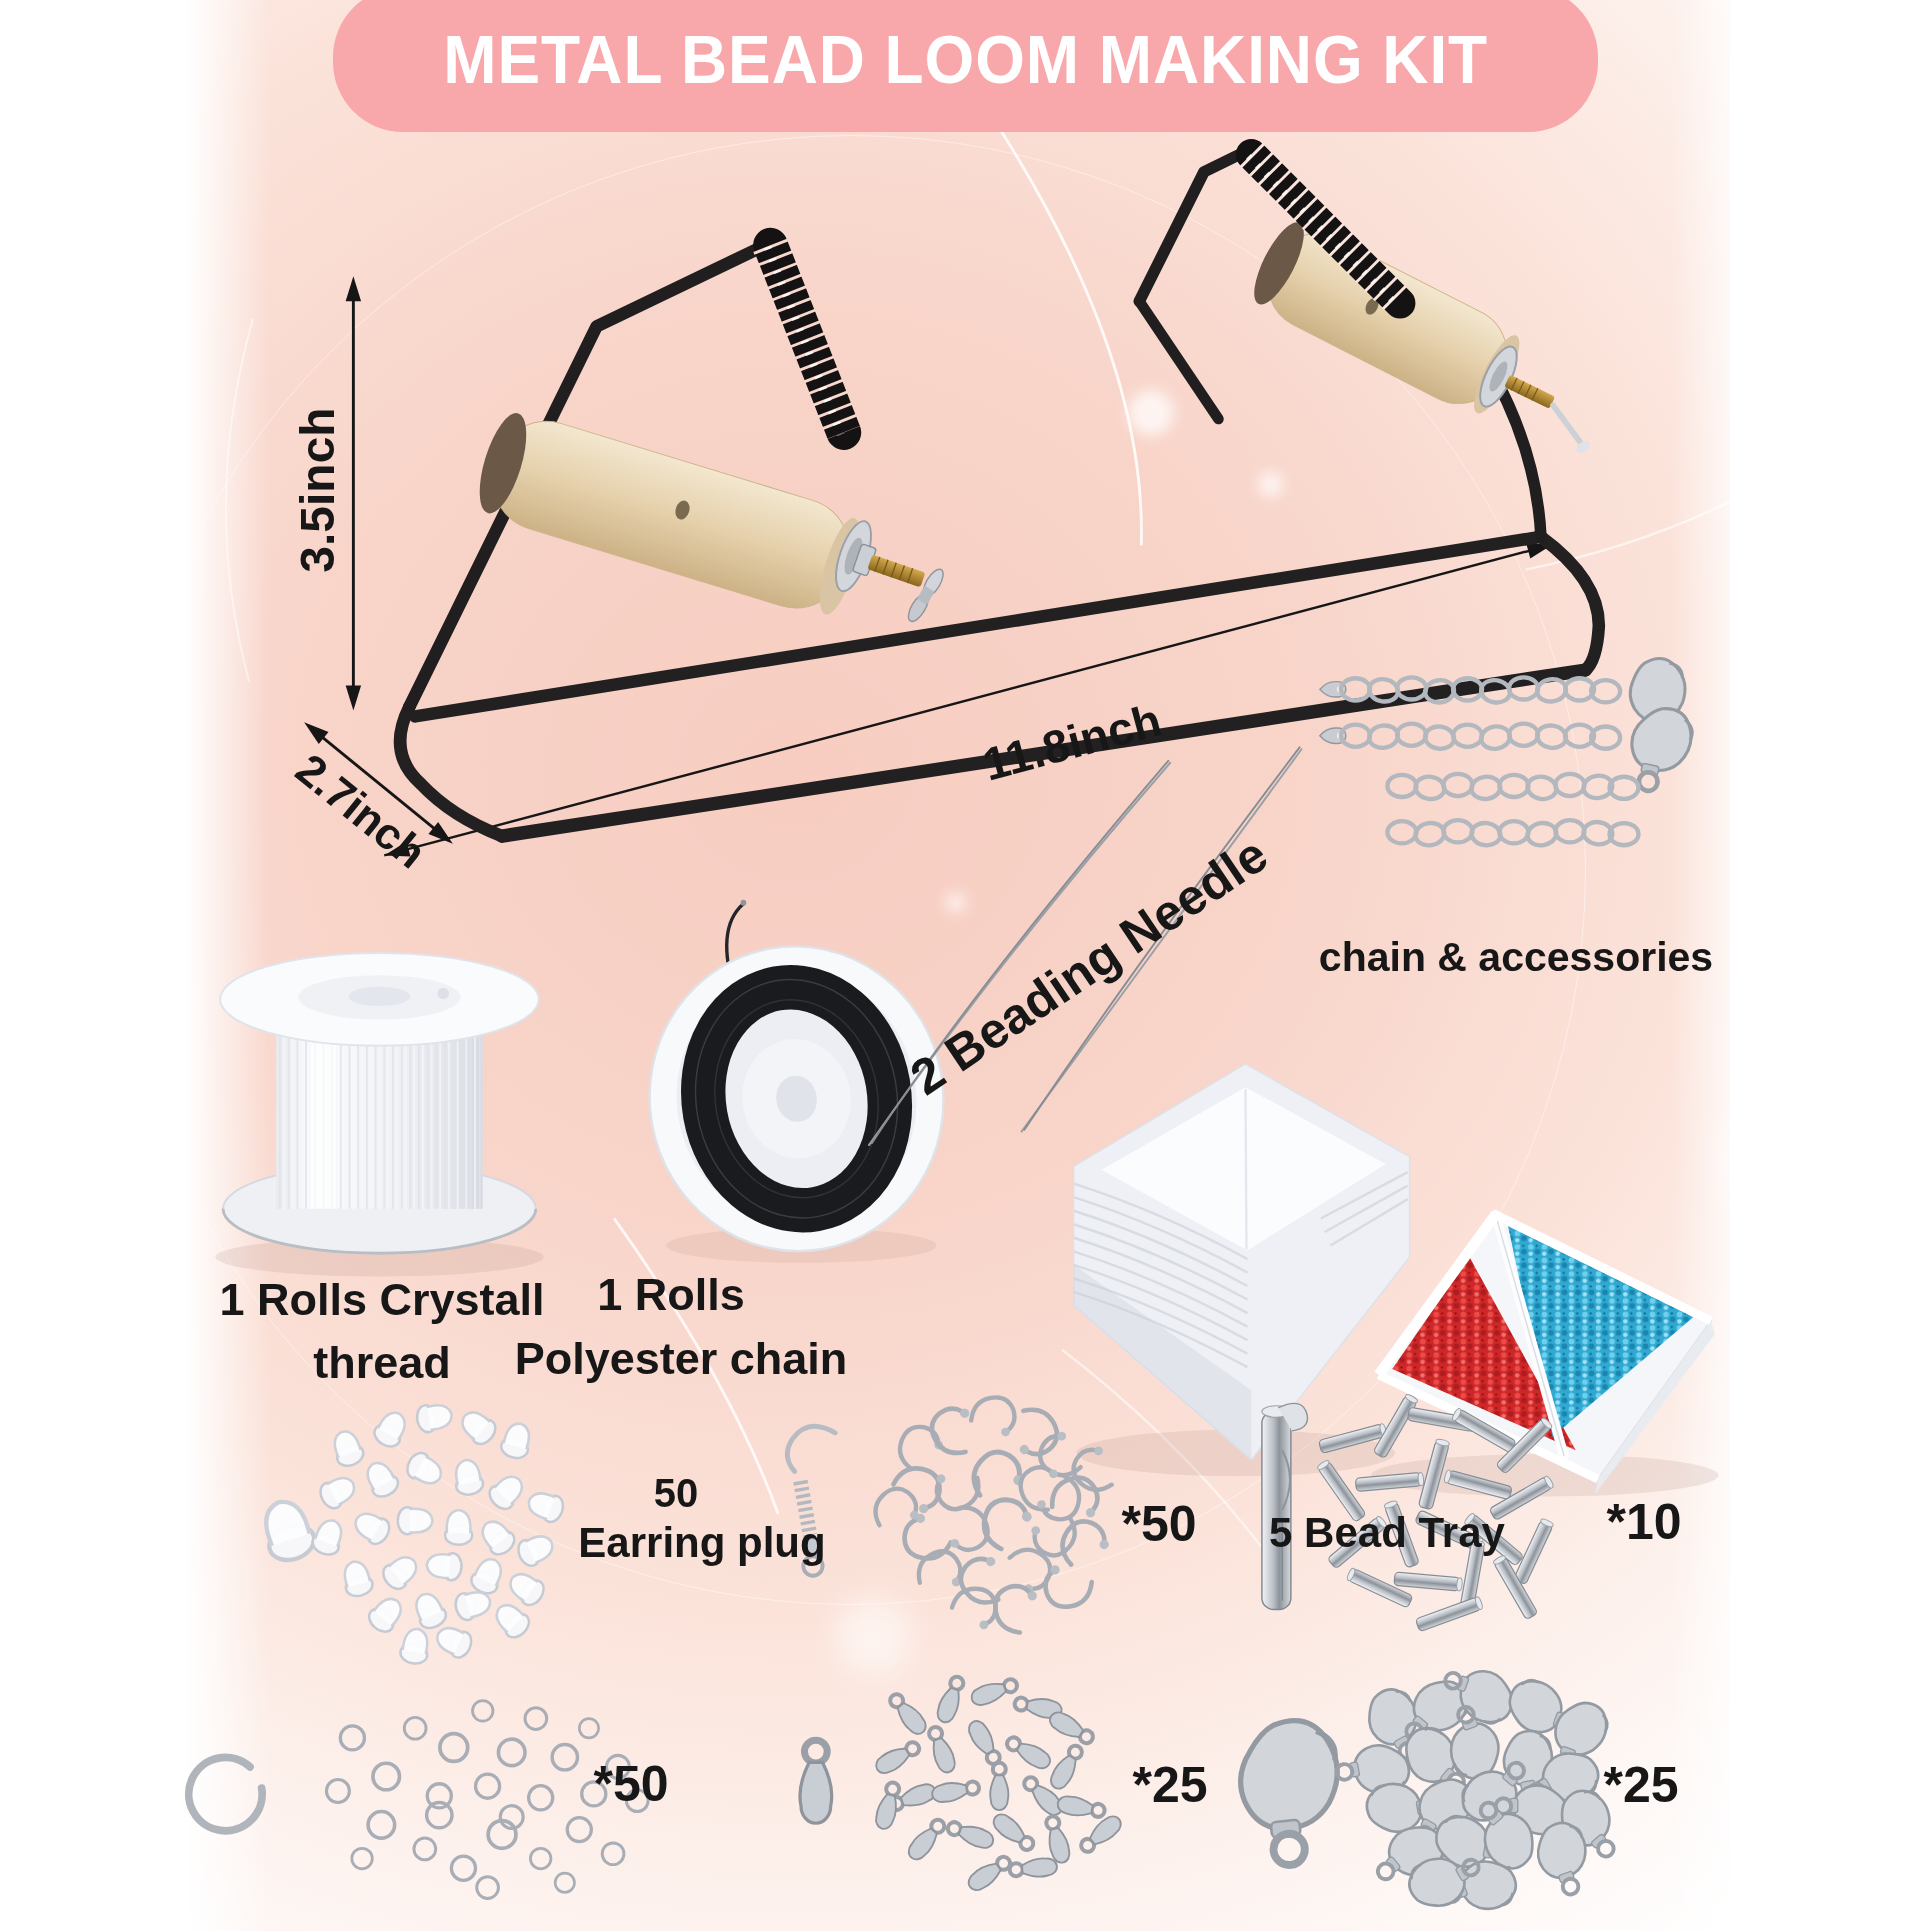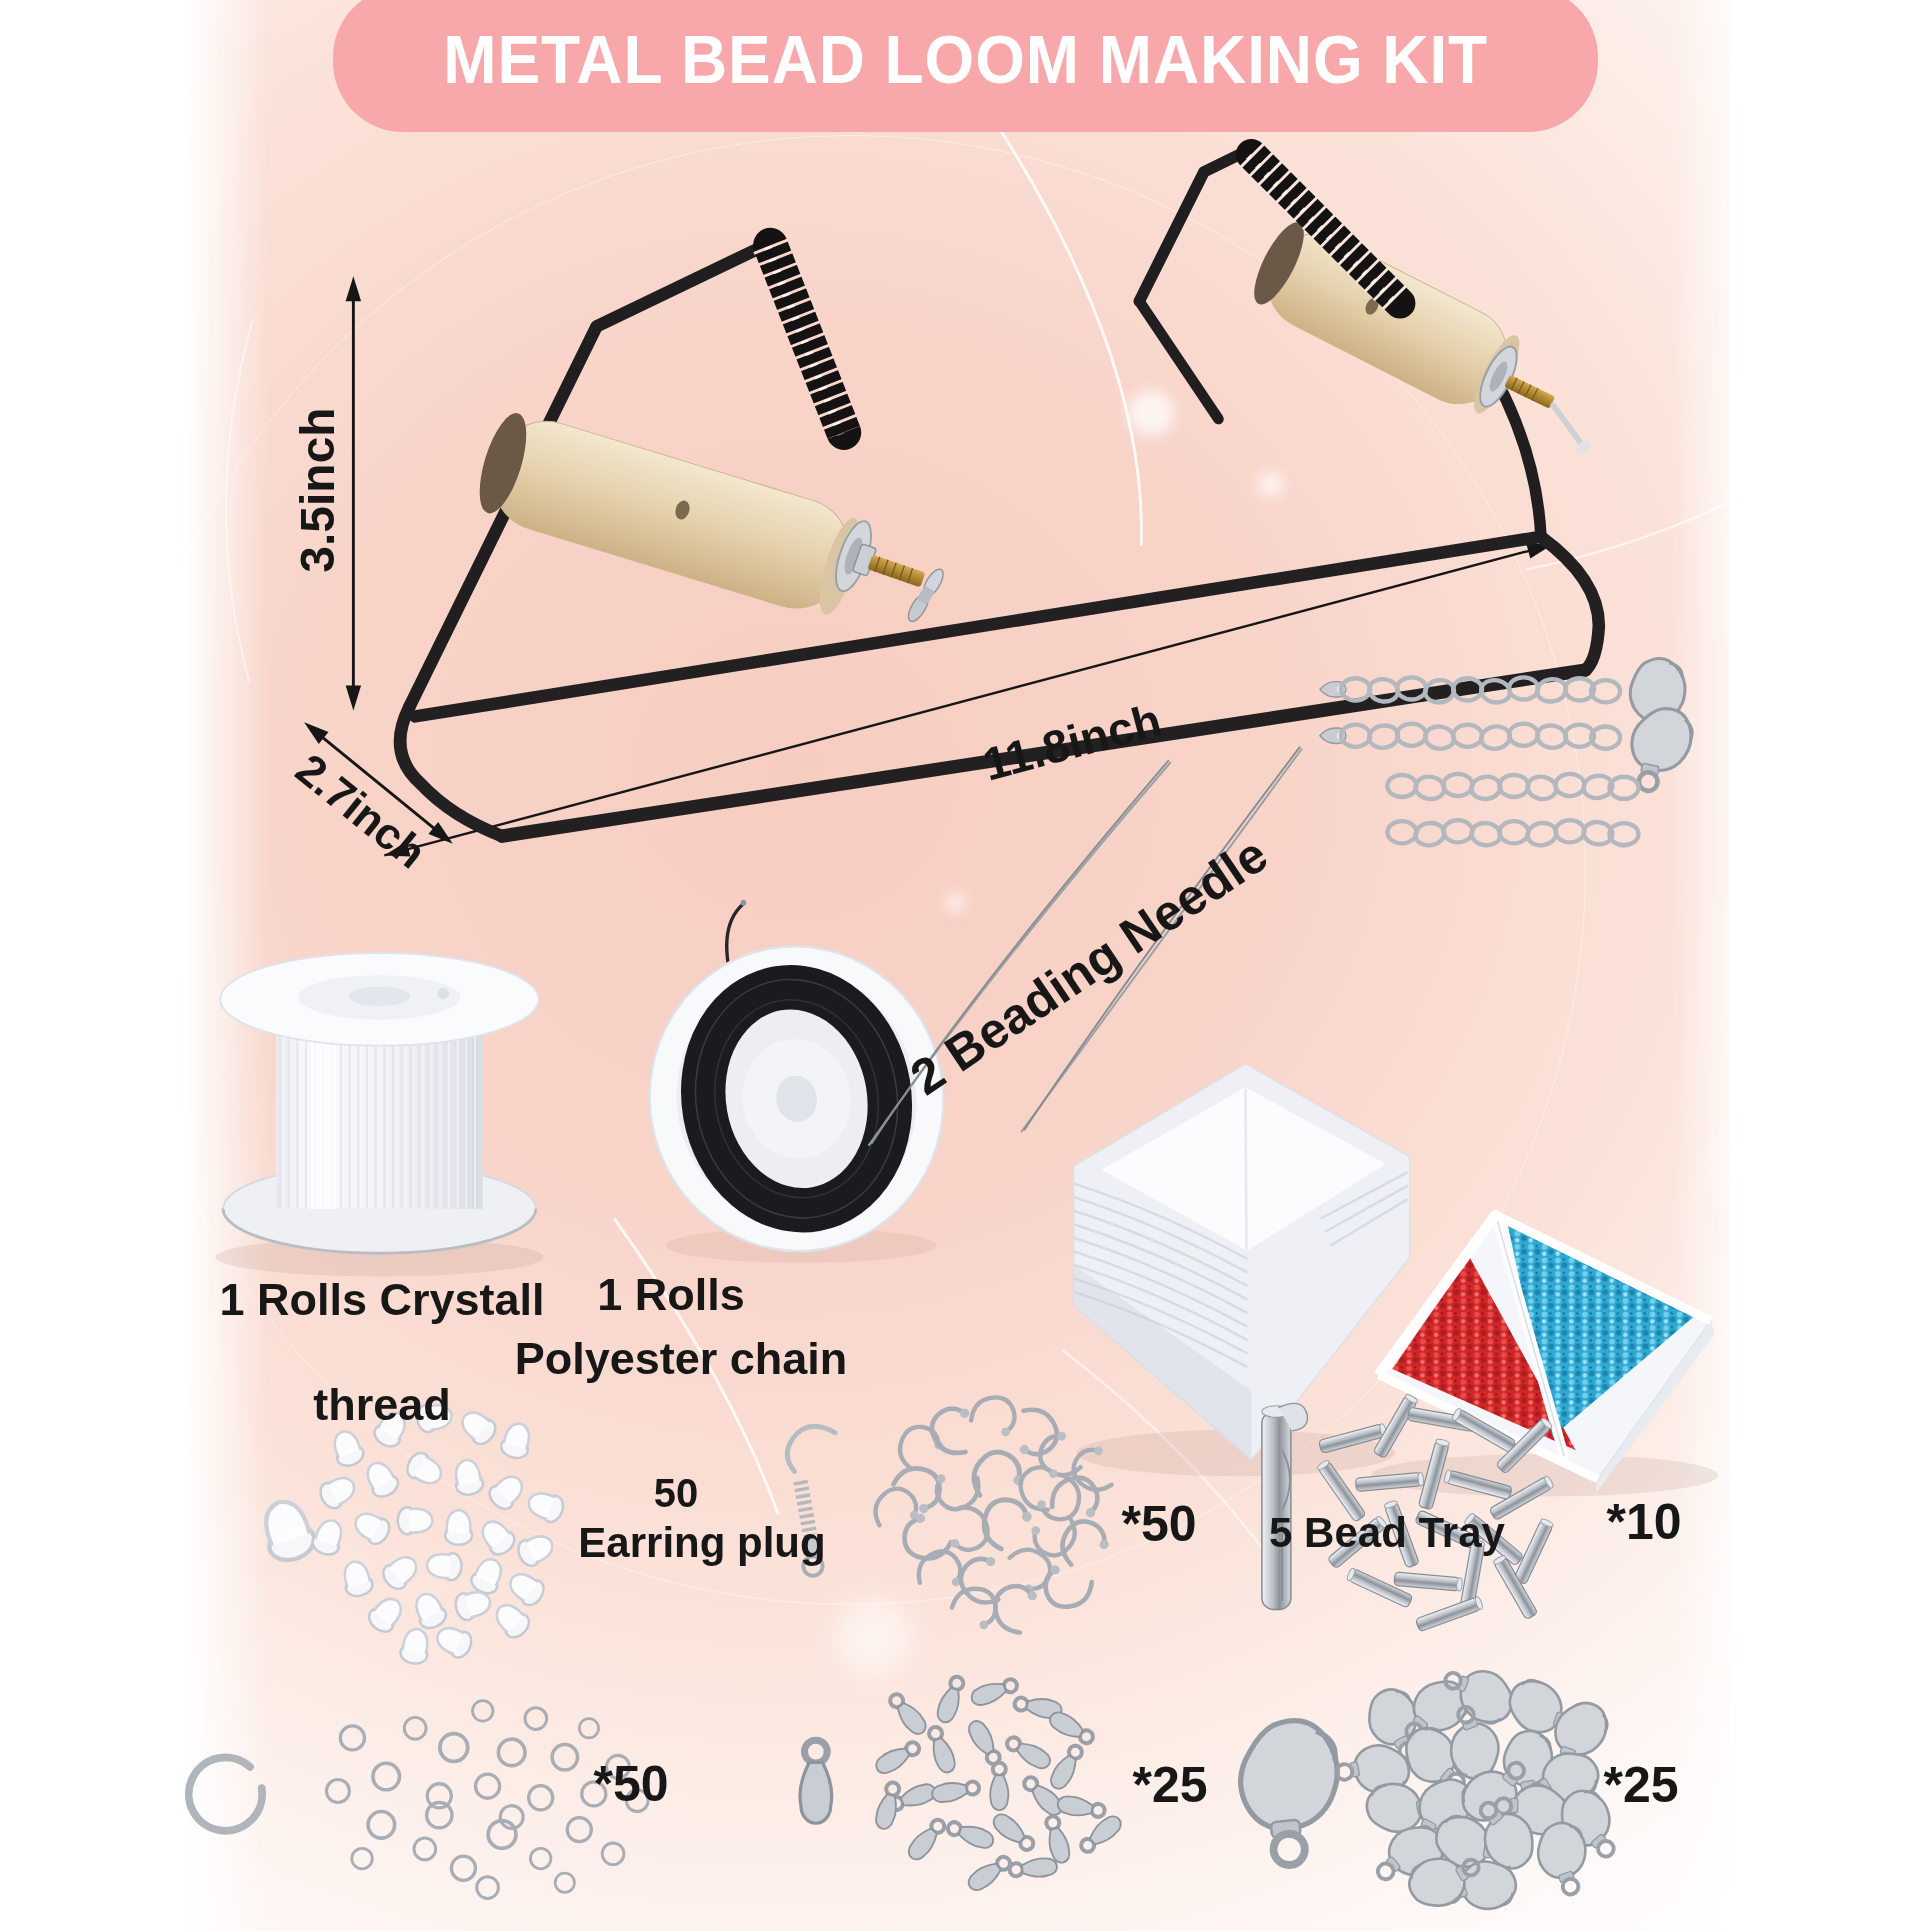--- a/index.html
+++ b/index.html
@@ -516,25 +516,26 @@
   </svg>
 
   <div class="banner">
     <span>METAL BEAD LOOM MAKING KIT</span>
   </div>
 
   <div class="lb" style="left:317px;top:490px;font-size:48px;transform:translate(-50%,-50%) rotate(-90deg);">3.5inch</div>
   <div class="lb" style="left:361px;top:811px;font-size:44px;transform:translate(-50%,-50%) rotate(39deg);">2.7inch</div>
   <div class="lb" style="left:1072px;top:742px;font-size:46px;transform:translate(-50%,-50%) rotate(-15deg);">11.8inch</div>
 
+  <div class="lb" style="left:1516px;top:957px;font-size:41px;">chain &amp; accessories</div>
 
   <div class="lb" style="left:1089px;top:966px;font-size:50px;transform:translate(-50%,-50%) rotate(-34deg);">2 Beading Needle</div>
 
   <div class="lb" style="left:382px;top:1300px;font-size:45px;">1 Rolls Crystall</div>
-  <div class="lb" style="left:382px;top:1363px;font-size:45px;margin-top:42px;">thread</div>
+  <div class="lb" style="left:382px;top:1363px;font-size:45px;">thread</div>
 
   <div class="lb" style="left:671px;top:1295px;font-size:45px;text-align:center;">1 Rolls</div>
   <div class="lb" style="left:681px;top:1359px;font-size:45px;">Polyester chain</div>
 
   <div class="lb" style="left:1387px;top:1533px;font-size:42px;">5 Bead Tray</div>
 
   <div class="lb" style="left:676px;top:1493px;font-size:40px;">50</div>
   <div class="lb" style="left:702px;top:1543px;font-size:42px;">Earring plug</div>
 
   <div class="lb" style="left:1159px;top:1524px;font-size:50px;">*50</div>

